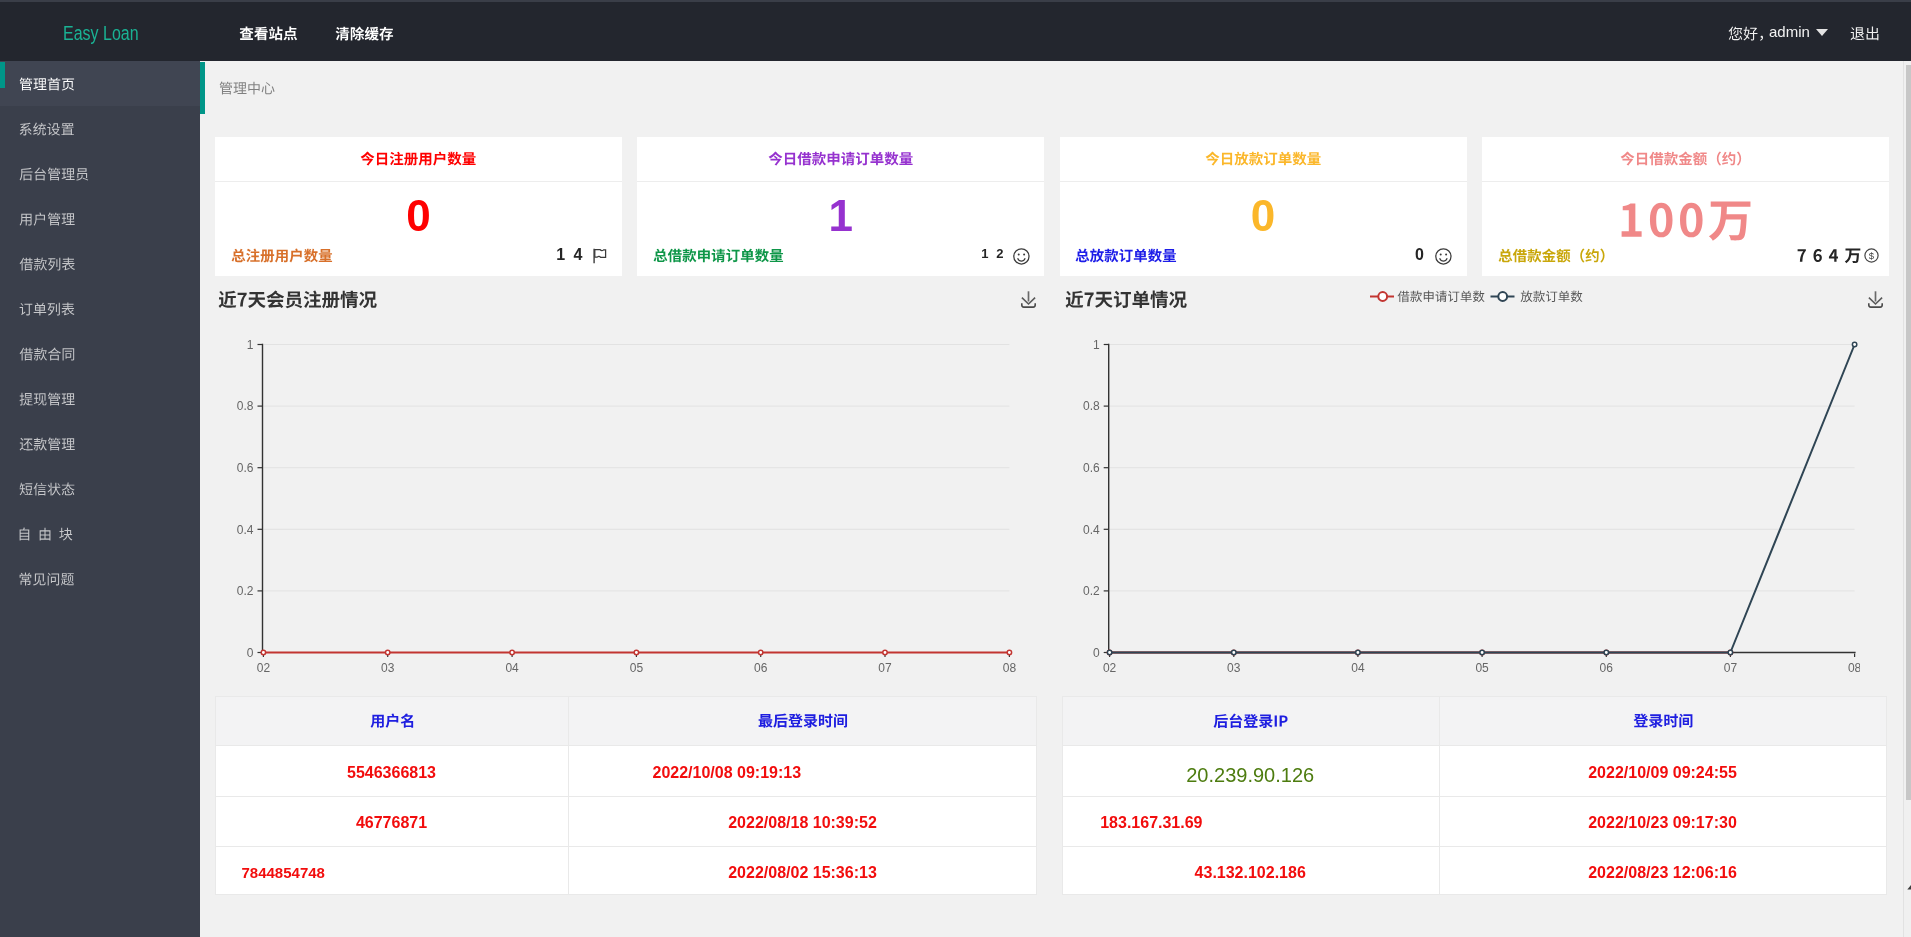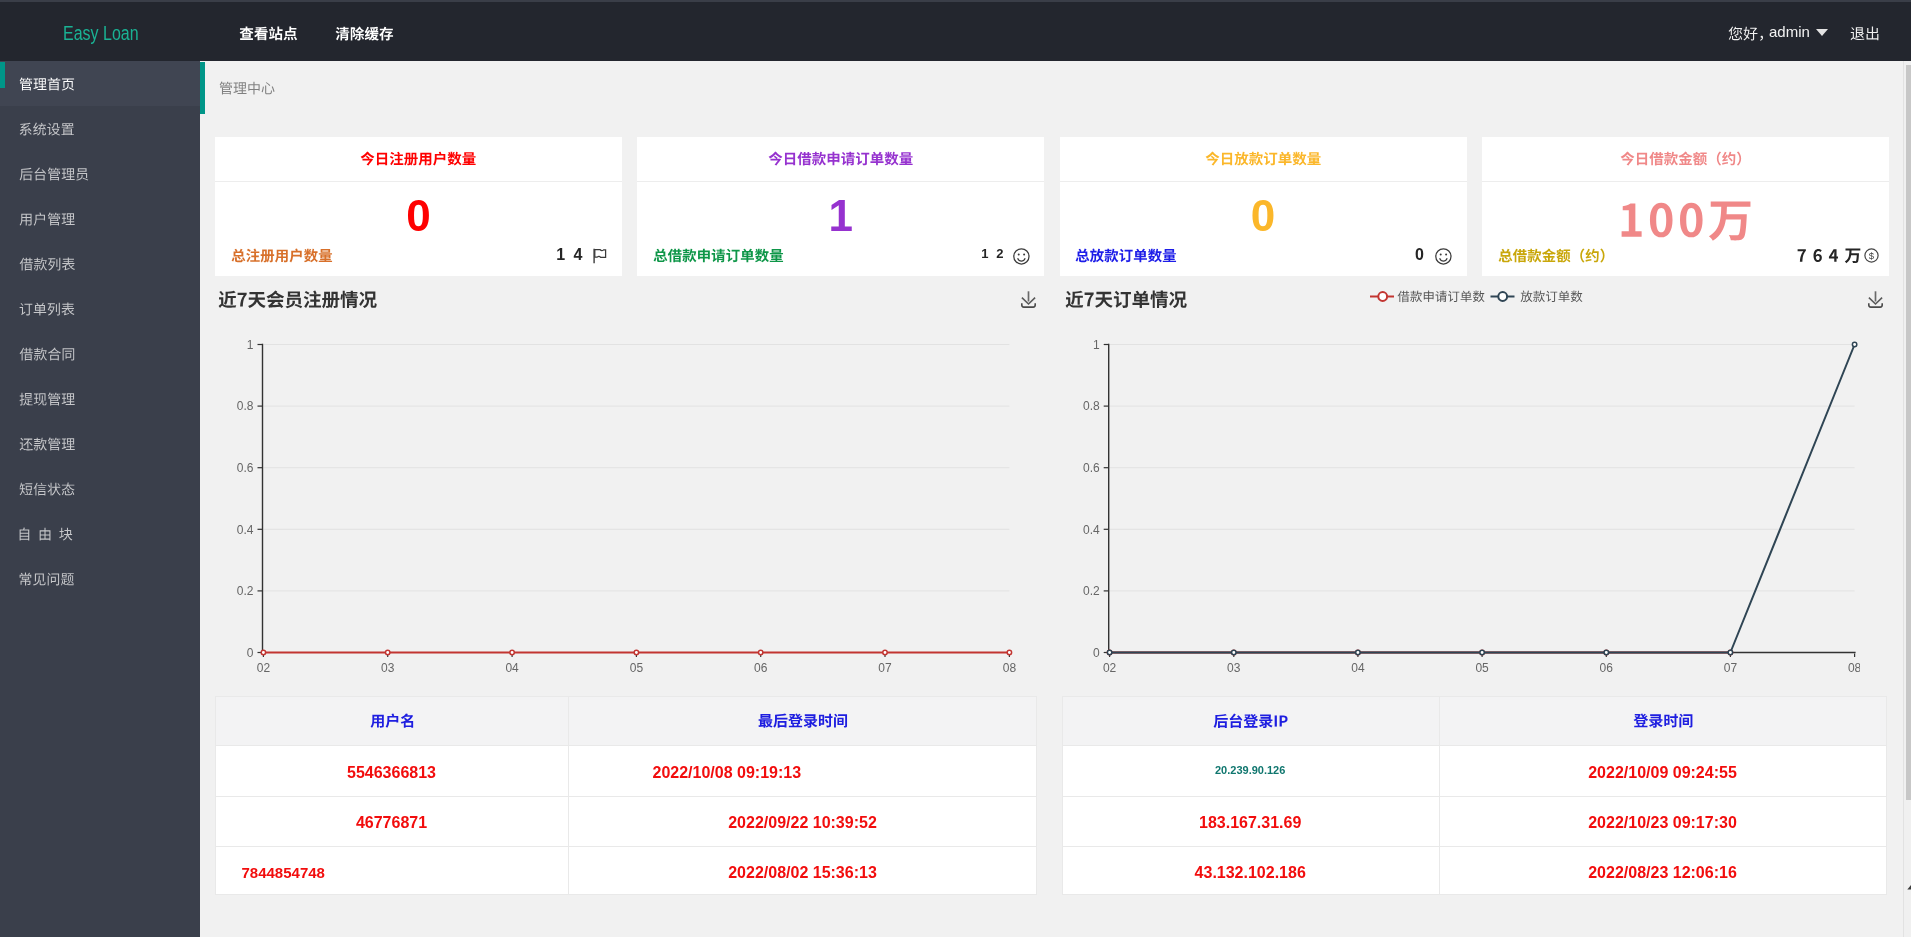--- a/index.html
+++ b/index.html
@@ -463,21 +463,21 @@
       <path transform="translate(14.97,13.30) scale(0.015000,-0.015000)" d="M138 765V490C138 340 129 132 21 -10C48 -25 100 -67 121 -92C236 55 260 292 263 460H968V574H263V665C484 677 723 704 905 749L808 847C646 805 378 778 138 765ZM316 349V-89H437V-44H773V-86H901V349ZM437 67V238H773V67Z"></path>
       <path transform="translate(29.97,13.30) scale(0.015000,-0.015000)" d="M318 330H668V243H318ZM330 521V482H679V518C711 484 747 452 784 425H220C259 453 296 485 330 521ZM264 123C280 97 295 62 305 33H59V-69H944V33H690C705 60 721 93 738 127L641 148H797V416C831 392 868 372 906 354C924 385 960 432 988 456C926 480 869 514 817 555C862 586 911 625 953 662L865 724C835 691 791 650 749 617C732 634 717 651 703 669C747 700 798 738 843 776L752 840C726 811 688 775 651 744C631 777 613 811 599 846L492 814C527 729 571 651 624 582H383C429 640 466 705 493 778L412 818L392 813H95V716H334C313 680 288 646 259 613C230 641 185 673 146 694L81 628C117 605 160 572 188 544C135 499 76 461 17 436C41 414 75 373 91 347C127 365 163 385 197 409V148H343ZM378 33 424 49C417 77 399 116 378 148H621C609 113 588 68 570 33Z"></path>
       <path transform="translate(44.97,13.30) scale(0.015000,-0.015000)" d="M116 295C179 259 260 204 297 166L382 248C341 286 258 337 196 368ZM121 801V691H705L703 638H154V531H697L694 477H61V373H435V215C294 160 147 105 52 73L118 -35C210 2 324 51 435 100V26C435 12 429 8 413 8C398 7 340 7 292 10C308 -19 326 -62 333 -93C409 -94 463 -92 504 -77C545 -61 558 -34 558 23V166C639 66 744 -10 876 -54C894 -21 929 28 956 52C862 77 780 117 713 170C771 206 838 254 896 301L797 373H943V477H821C831 580 838 696 839 800L743 805L721 801ZM558 373H790C750 332 689 281 635 242C605 276 579 312 558 352Z"></path>
       <path transform="translate(59.97,13.30) scale(0.015000,-0.015000)" d="M459 428C507 355 572 256 601 198L708 260C675 317 607 411 558 480ZM299 385V203H178V385ZM299 490H178V664H299ZM66 771V16H178V96H411V771ZM747 843V665H448V546H747V71C747 51 739 44 717 44C695 44 621 44 551 47C569 13 588 -41 593 -74C693 -75 764 -72 808 -53C853 -34 869 -2 869 70V546H971V665H869V843Z"></path>
       <path transform="translate(74.97,13.30) scale(0.015000,-0.015000)" d="M71 609V-88H195V609ZM85 785C131 737 182 671 203 627L304 692C281 737 226 799 180 843ZM404 282H597V186H404ZM404 473H597V378H404ZM297 569V90H709V569ZM339 800V688H814V40C814 28 810 23 797 23C786 23 748 22 717 24C731 -5 746 -52 751 -83C814 -83 861 -81 895 -63C928 -44 938 -16 938 40V800Z"></path>
     </svg>
   </div>
 <div class="abs" style="left:391.5px;top:765.1px;width:300px;margin-left:-150px;text-align:center;font-size:16px;font-weight:bold;color:#f20d0d;line-height:1">5546366813</div>
 <div class="abs" style="left:802.5px;top:765.1px;width:300px;margin-left:-150px;text-align:left;font-size:16px;font-weight:bold;color:#f20d0d;line-height:1">2022/10/08 09:19:13</div>
 <div class="abs" style="left:391.5px;top:814.9px;width:300px;margin-left:-150px;text-align:center;font-size:16px;font-weight:bold;color:#f20d0d;line-height:1">46776871</div>
-<div class="abs" style="left:802.5px;top:814.9px;width:300px;margin-left:-150px;text-align:center;font-size:16px;font-weight:bold;color:#f20d0d;line-height:1">2022/09/22 10:39:52</div>
+<div class="abs" style="left:802.5px;top:814.9px;width:300px;margin-left:-150px;text-align:center;font-size:16px;font-weight:bold;color:#f20d0d;line-height:1">2022/08/18 10:39:52</div>
 <div class="abs" style="left:391.5px;top:864.7px;width:300px;margin-left:-150px;text-align:left;font-size:15px;font-weight:bold;color:#f20d0d;line-height:1">7844854748</div>
 <div class="abs" style="left:802.5px;top:864.7px;width:300px;margin-left:-150px;text-align:center;font-size:16px;font-weight:bold;color:#f20d0d;line-height:1">2022/08/02 15:36:13</div>
 <div class="abs" style="left:1062.0px;top:696.0px;width:824.6px;height:50.0px;background:#f3f3f4;border:1px solid #e9e9e9;box-sizing:border-box"></div>
 <div class="abs" style="left:1062.0px;top:746.0px;width:824.6px;height:149.4px;background:#fff;border:1px solid #e9e9e9;border-top:none;box-sizing:border-box"></div>
 <div class="abs" style="left:1062.0px;top:795.8px;width:824.6px;height:1px;background:#e9e9e9"></div>
 <div class="abs" style="left:1062.0px;top:845.6px;width:824.6px;height:1px;background:#e9e9e9"></div>
 <div class="abs" style="left:1438.5px;top:696.0px;width:1px;height:199.4px;background:#e9e9e9"></div>
 <div style="position:absolute;left:1212.7px;top:713.4px;width:76px;height:16px">
     <svg width="75" height="16" viewBox="0 0 75 16" style="position:absolute;left:0;top:0;overflow:visible" fill="#1e1ee0">
       <path transform="translate(0.28,13.59) scale(0.015000,-0.015000)" d="M138 765V490C138 340 129 132 21 -10C48 -25 100 -67 121 -92C236 55 260 292 263 460H968V574H263V665C484 677 723 704 905 749L808 847C646 805 378 778 138 765ZM316 349V-89H437V-44H773V-86H901V349ZM437 67V238H773V67Z"></path>
@@ -489,22 +489,22 @@
     </svg>
   </div>
 <div style="position:absolute;left:1632.5px;top:713.4px;width:61px;height:16px">
     <svg width="60" height="15" viewBox="0 0 60 15" style="position:absolute;left:0;top:0;overflow:visible" fill="#1e1ee0">
       <path transform="translate(0.34,13.29) scale(0.015000,-0.015000)" d="M318 330H668V243H318ZM330 521V482H679V518C711 484 747 452 784 425H220C259 453 296 485 330 521ZM264 123C280 97 295 62 305 33H59V-69H944V33H690C705 60 721 93 738 127L641 148H797V416C831 392 868 372 906 354C924 385 960 432 988 456C926 480 869 514 817 555C862 586 911 625 953 662L865 724C835 691 791 650 749 617C732 634 717 651 703 669C747 700 798 738 843 776L752 840C726 811 688 775 651 744C631 777 613 811 599 846L492 814C527 729 571 651 624 582H383C429 640 466 705 493 778L412 818L392 813H95V716H334C313 680 288 646 259 613C230 641 185 673 146 694L81 628C117 605 160 572 188 544C135 499 76 461 17 436C41 414 75 373 91 347C127 365 163 385 197 409V148H343ZM378 33 424 49C417 77 399 116 378 148H621C609 113 588 68 570 33Z"></path>
       <path transform="translate(15.34,13.29) scale(0.015000,-0.015000)" d="M116 295C179 259 260 204 297 166L382 248C341 286 258 337 196 368ZM121 801V691H705L703 638H154V531H697L694 477H61V373H435V215C294 160 147 105 52 73L118 -35C210 2 324 51 435 100V26C435 12 429 8 413 8C398 7 340 7 292 10C308 -19 326 -62 333 -93C409 -94 463 -92 504 -77C545 -61 558 -34 558 23V166C639 66 744 -10 876 -54C894 -21 929 28 956 52C862 77 780 117 713 170C771 206 838 254 896 301L797 373H943V477H821C831 580 838 696 839 800L743 805L721 801ZM558 373H790C750 332 689 281 635 242C605 276 579 312 558 352Z"></path>
       <path transform="translate(30.35,13.29) scale(0.015000,-0.015000)" d="M459 428C507 355 572 256 601 198L708 260C675 317 607 411 558 480ZM299 385V203H178V385ZM299 490H178V664H299ZM66 771V16H178V96H411V771ZM747 843V665H448V546H747V71C747 51 739 44 717 44C695 44 621 44 551 47C569 13 588 -41 593 -74C693 -75 764 -72 808 -53C853 -34 869 -2 869 70V546H971V665H869V843Z"></path>
       <path transform="translate(45.34,13.29) scale(0.015000,-0.015000)" d="M71 609V-88H195V609ZM85 785C131 737 182 671 203 627L304 692C281 737 226 799 180 843ZM404 282H597V186H404ZM404 473H597V378H404ZM297 569V90H709V569ZM339 800V688H814V40C814 28 810 23 797 23C786 23 748 22 717 24C731 -5 746 -52 751 -83C814 -83 861 -81 895 -63C928 -44 938 -16 938 40V800Z"></path>
     </svg>
   </div>
-<div class="abs" style="left:1250.2px;top:765.1px;width:300px;margin-left:-150px;text-align:center;font-size:11px;font-weight:bold;color:#0f766e;line-height:1">20.239.90.126</div>
+<div class="abs" style="left:1250.2px;top:765.1px;width:300px;margin-left:-150px;text-align:center;font-size:20px;font-weight:normal;color:#4d7c0f;line-height:1">20.239.90.126</div>
 <div class="abs" style="left:1662.5px;top:765.1px;width:300px;margin-left:-150px;text-align:center;font-size:16px;font-weight:bold;color:#f20d0d;line-height:1">2022/10/09 09:24:55</div>
-<div class="abs" style="left:1250.2px;top:814.9px;width:300px;margin-left:-150px;text-align:center;font-size:16px;font-weight:bold;color:#f20d0d;line-height:1">183.167.31.69</div>
+<div class="abs" style="left:1250.2px;top:814.9px;width:300px;margin-left:-150px;text-align:left;font-size:16px;font-weight:bold;color:#f20d0d;line-height:1">183.167.31.69</div>
 <div class="abs" style="left:1662.5px;top:814.9px;width:300px;margin-left:-150px;text-align:center;font-size:16px;font-weight:bold;color:#f20d0d;line-height:1">2022/10/23 09:17:30</div>
 <div class="abs" style="left:1250.2px;top:864.7px;width:300px;margin-left:-150px;text-align:center;font-size:16px;font-weight:bold;color:#f20d0d;line-height:1">43.132.102.186</div>
 <div class="abs" style="left:1662.5px;top:864.7px;width:300px;margin-left:-150px;text-align:center;font-size:16px;font-weight:bold;color:#f20d0d;line-height:1">2022/08/23 12:06:16</div>
 <div class="abs" style="left:1903px;top:61px;width:8px;height:876px;background:#f0f0f0;border-left:1px solid #e2e2e2;box-sizing:border-box"></div>
 <div class="abs" style="left:1905.5px;top:65px;width:5.5px;height:735px;background:#c7c7c7"></div>
 <svg class="abs" style="left:1906.5px;top:882.5px" width="5" height="7" viewBox="0 0 5 7">
     <path d="M0.3 6.5 L5 0.8 L5 6.5 Z" fill="#3c3c3c"></path>
   </svg>
 </body></html>

